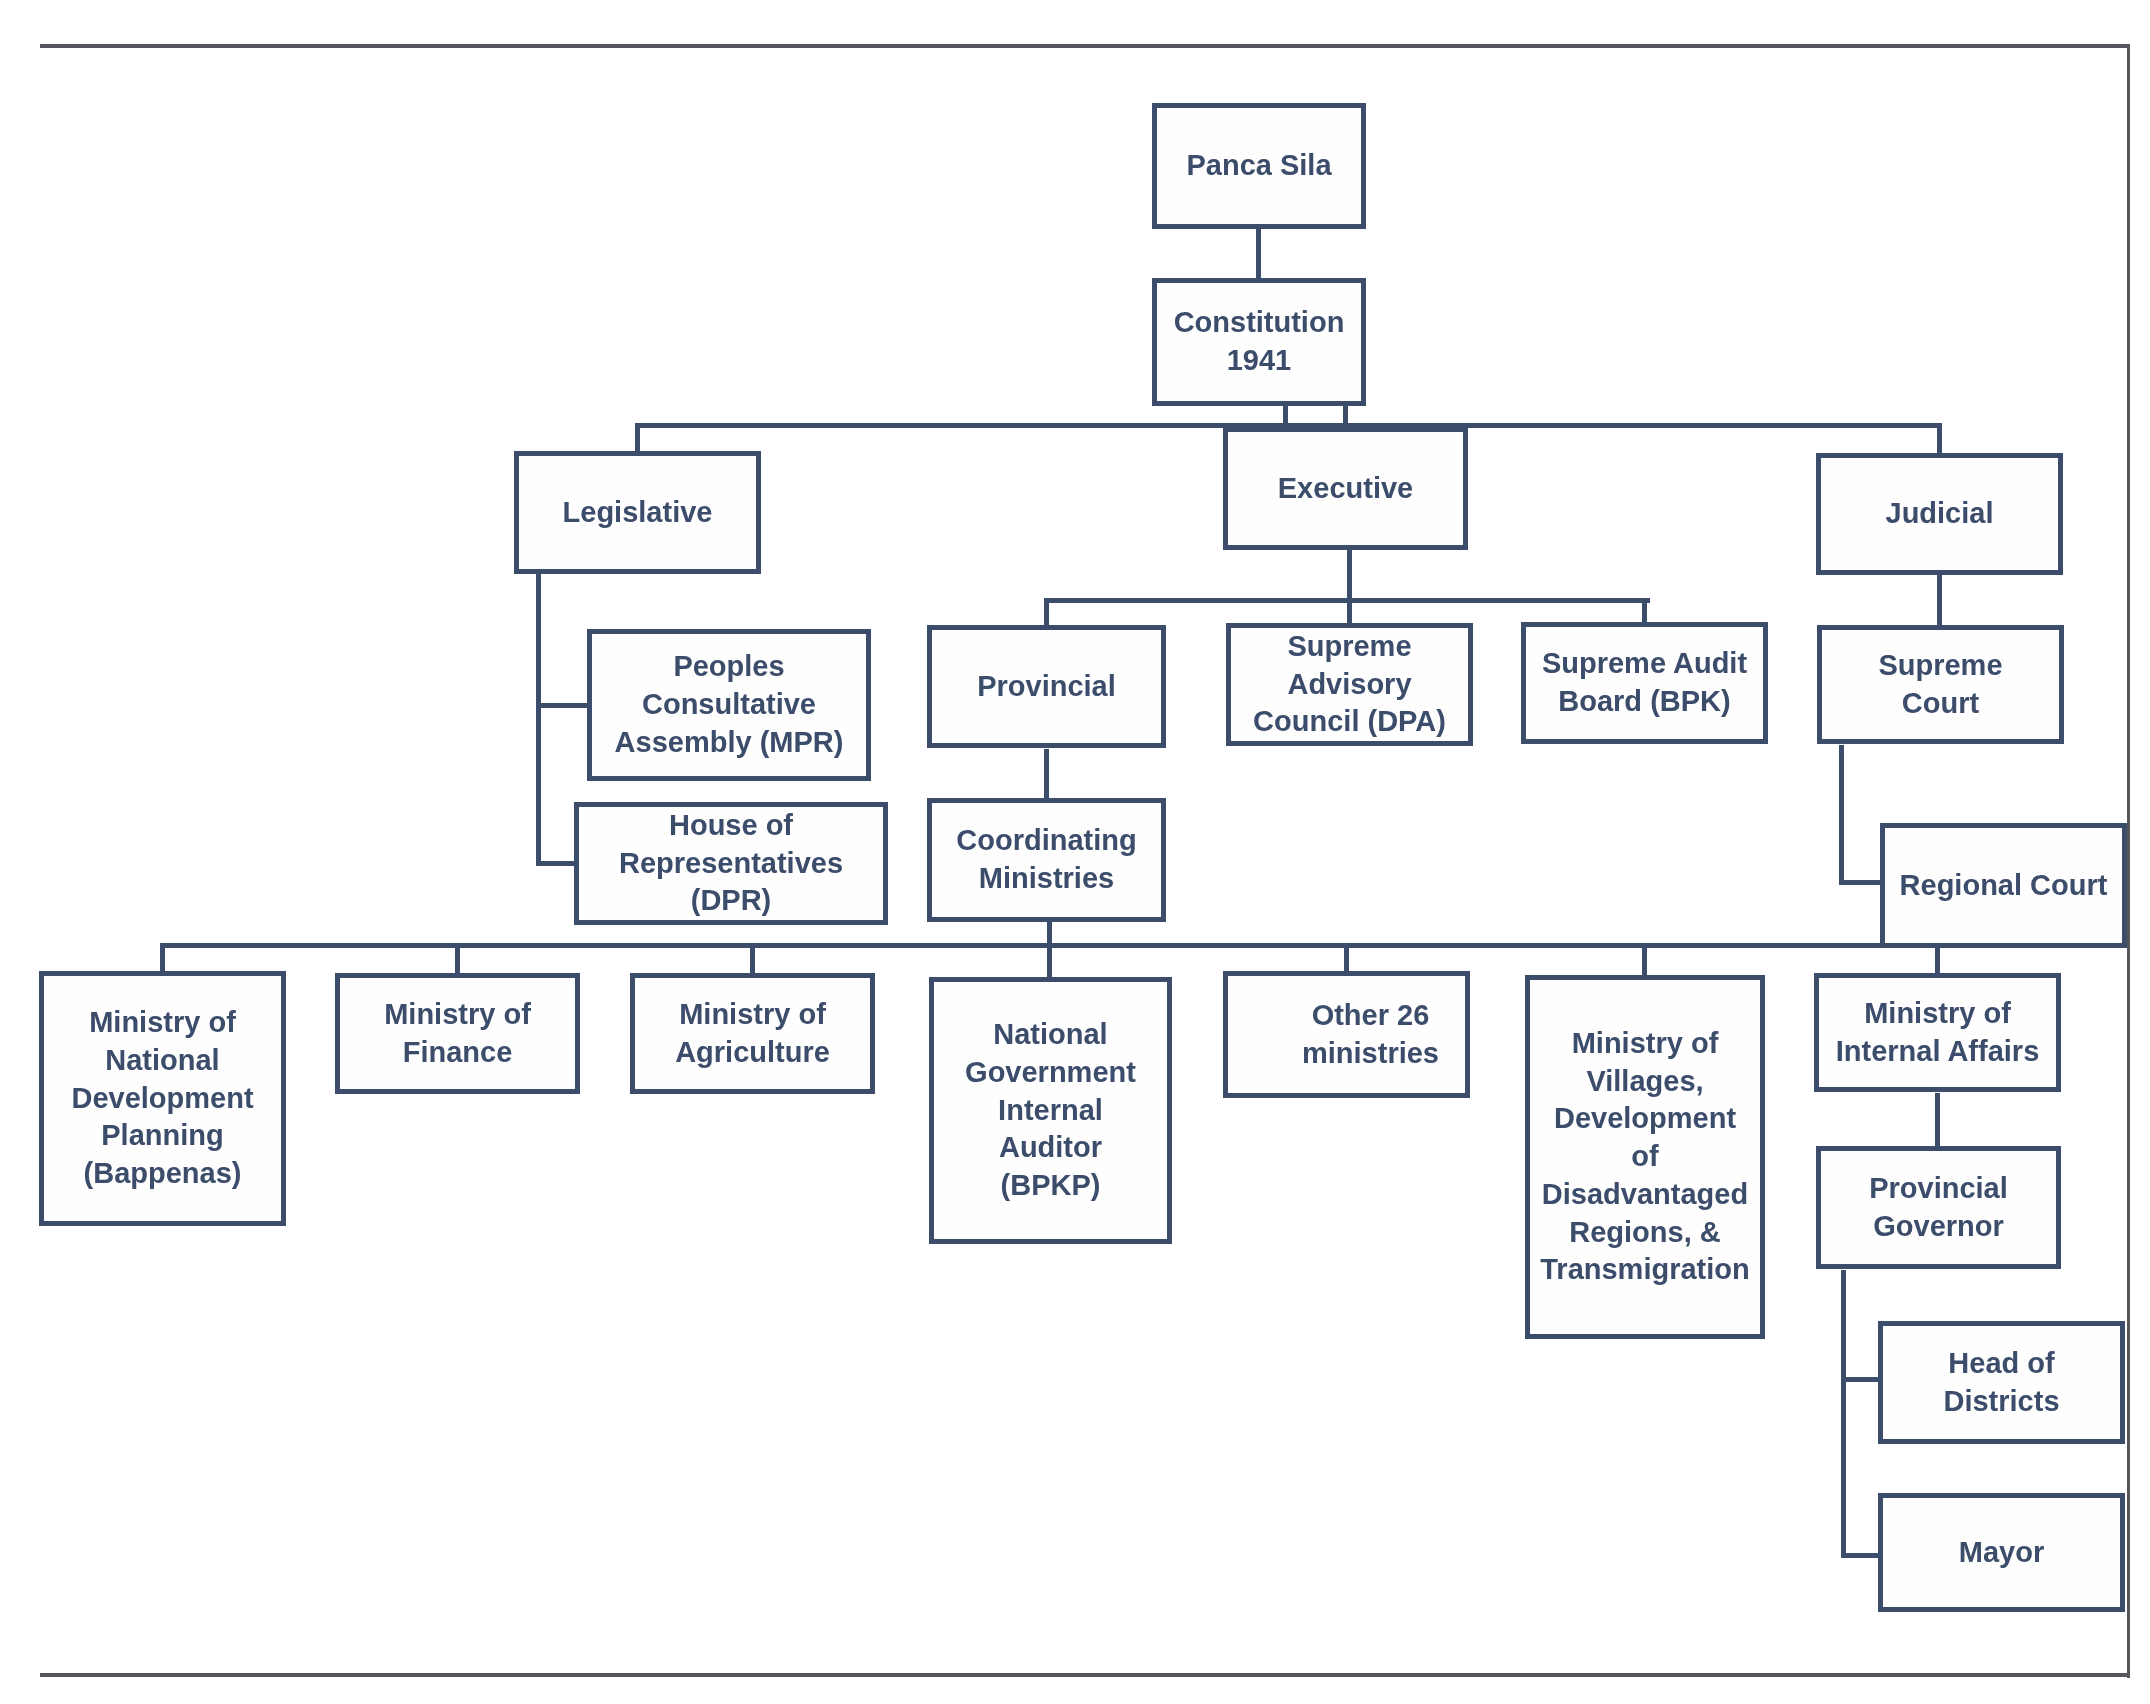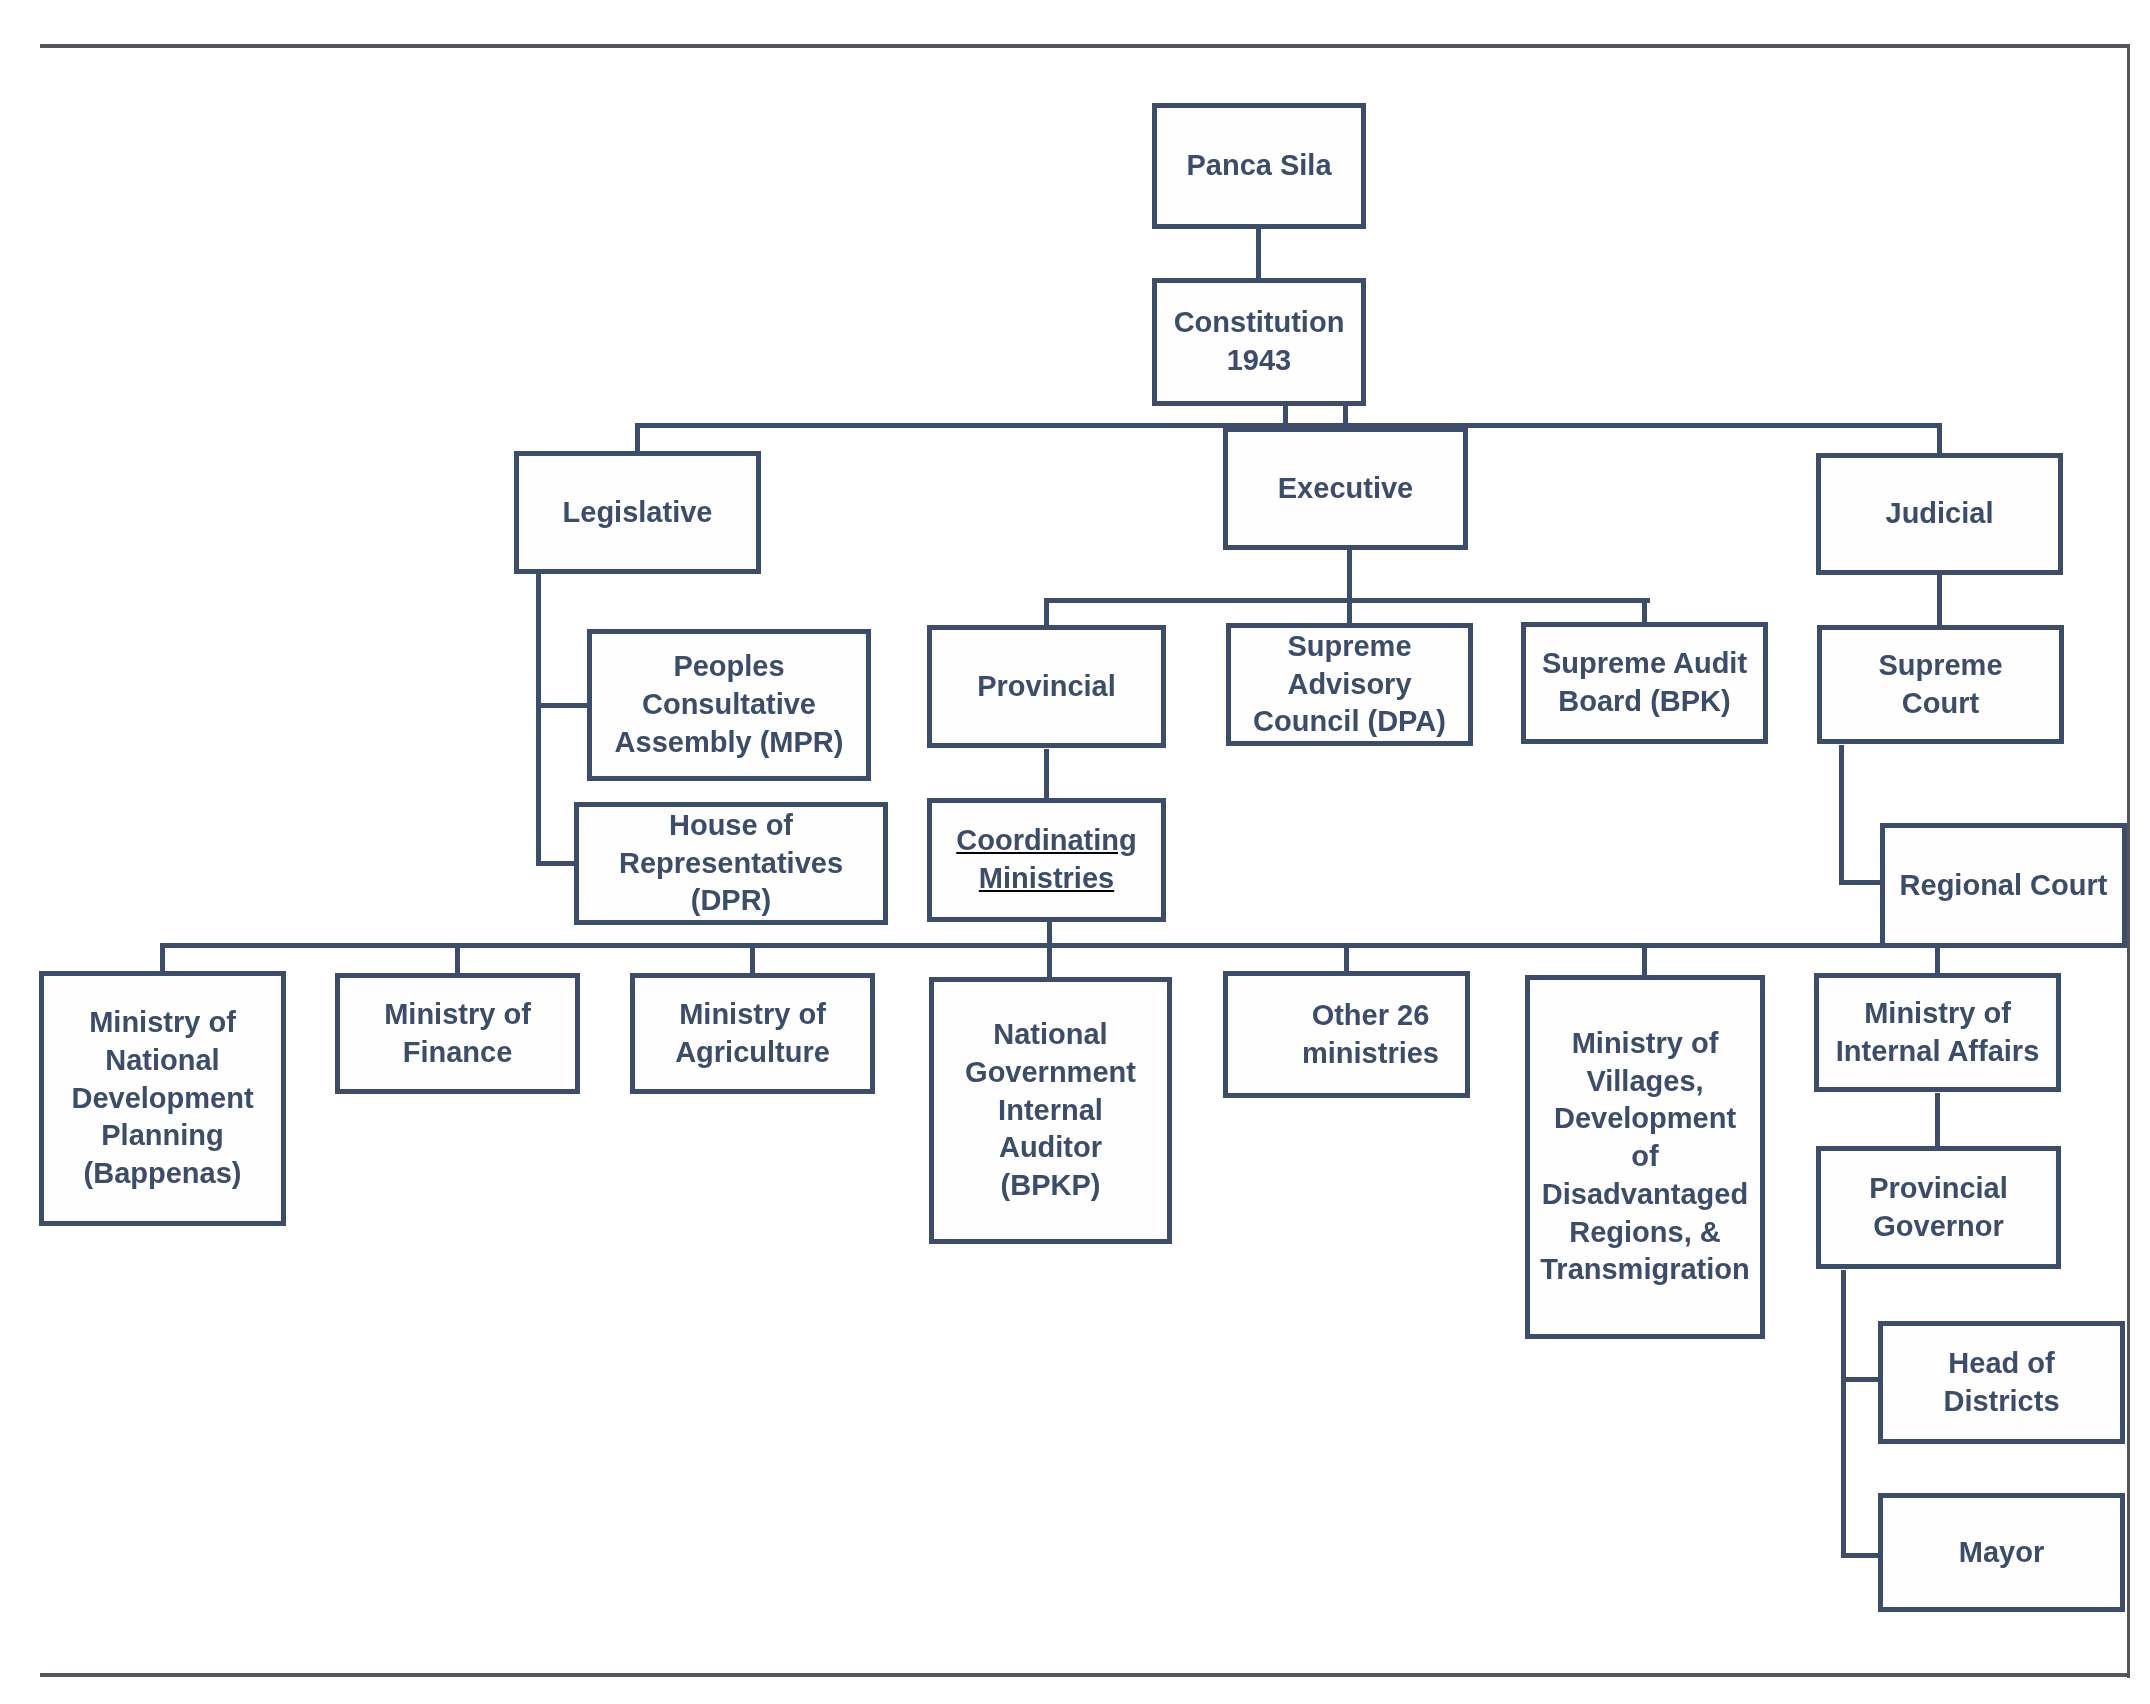--- a/index.html
+++ b/index.html
@@ -77,21 +77,21 @@
   <div class="seg" style="left:1841px;top:1270px;width:5px;height:288px;"></div>
   <div class="seg" style="left:1841px;top:1377px;width:39px;height:5px;"></div>
   <div class="seg" style="left:1841px;top:1553px;width:39px;height:5px;"></div>
 
   <div class="node" style="left:1152px;top:103px;width:214px;height:126px;">
     <span>Panca Sila</span>
   </div>
 
   <div class="node" style="left:1152px;top:278px;width:214px;height:128px;">
     <span>Constitution
-1943</span>
+1941</span>
   </div>
 
   <div class="node" style="left:514px;top:451px;width:247px;height:123px;">
     <span>Legislative</span>
   </div>
 
   <div class="node" style="left:1223px;top:427px;width:245px;height:123px;">
     <span>Executive</span>
   </div>
 
@@ -128,21 +128,21 @@
 
   <div class="node" style="left:1817px;top:625px;width:247px;height:119px;">
     <span>Supreme
 Court</span>
   </div>
 
   <div class="node" style="left:1880px;top:823px;width:247px;height:125px;">
     <span>Regional Court</span>
   </div>
 
-  <div class="node" style="left:927px;top:798px;width:239px;height:124px;text-decoration:underline;">
+  <div class="node" style="left:927px;top:798px;width:239px;height:124px;">
     <span>Coordinating
 Ministries</span>
   </div>
 
   <div class="node" style="left:39px;top:971px;width:247px;height:255px;">
     <span>Ministry of
 National
 Development
 Planning
 (Bappenas)</span>

